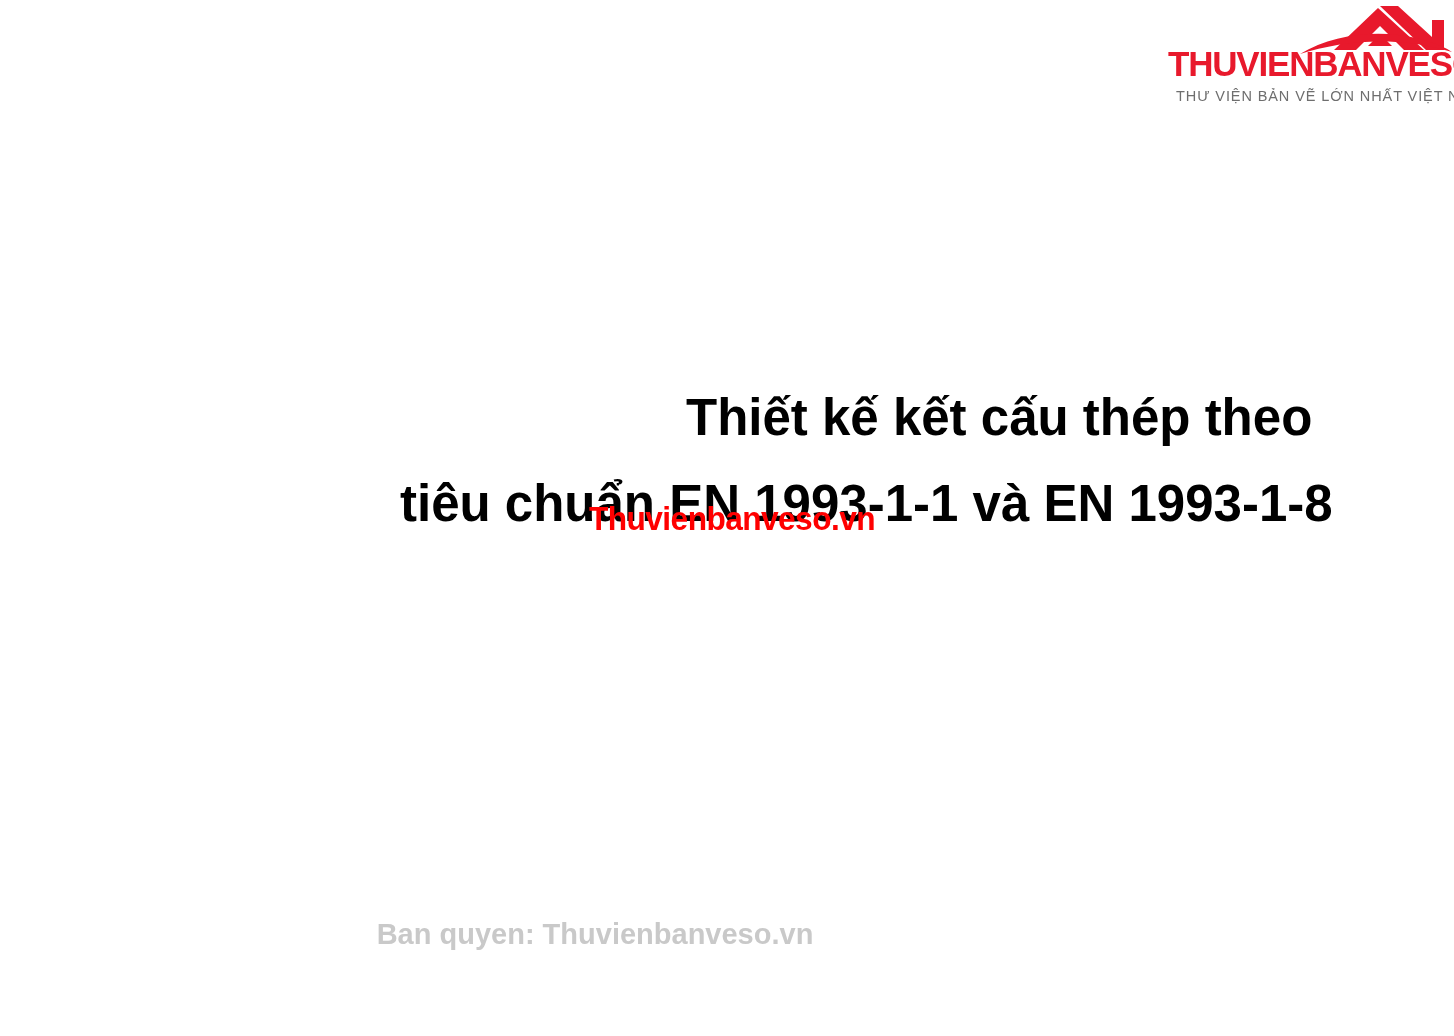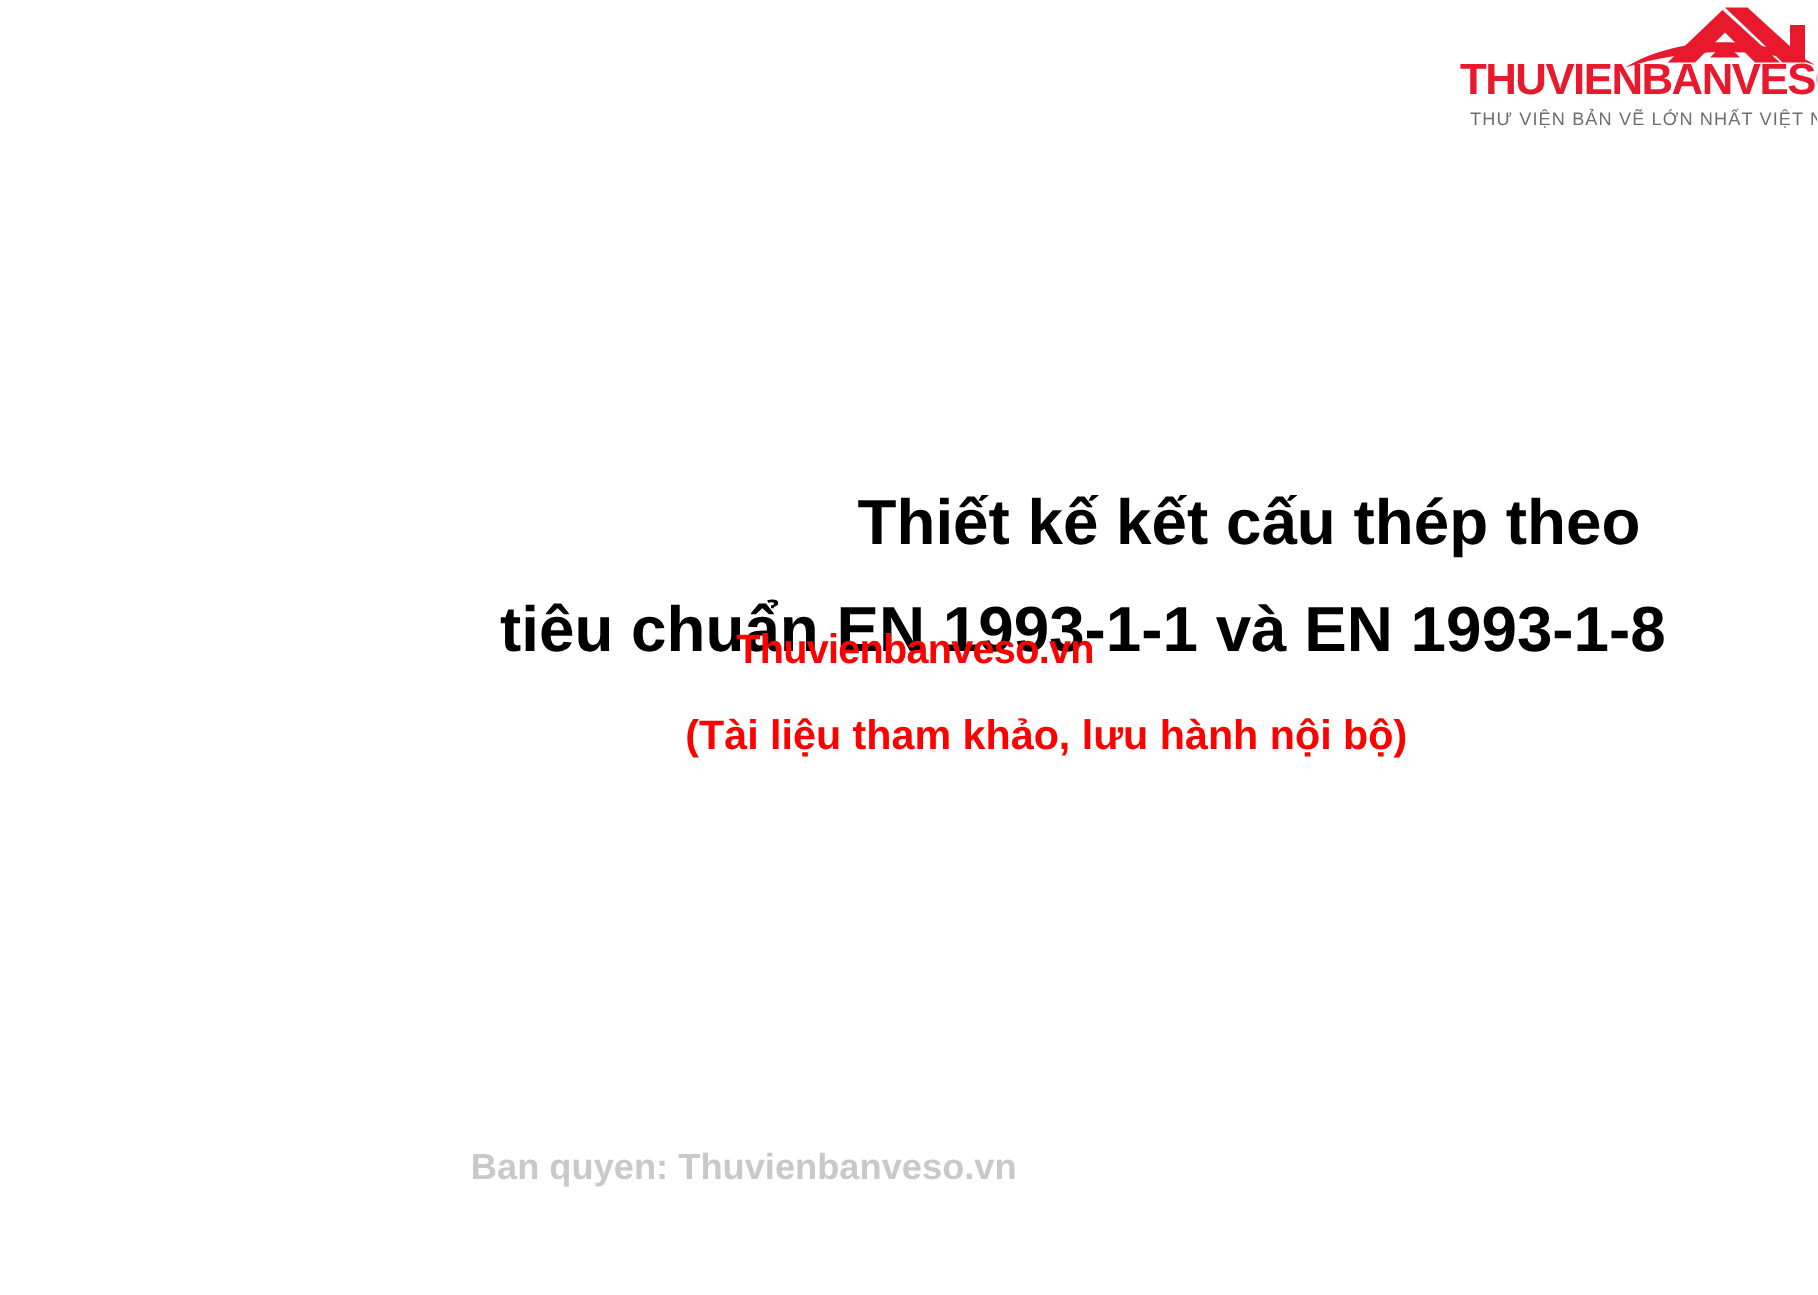--- a/index.html
+++ b/index.html
@@ -171,17 +171,16 @@
     <div class="logo-tagline">THƯ VIỆN BẢN VẼ LỚN NHẤT VIỆT NAM</div>
   </div>
 
   <div class="title-block">
     <div class="title-line title-line-1">Thiết kế kết cấu thép theo</div>
     <div class="title-line title-line-2">tiêu chuẩn EN 1993-1-1 và EN 1993-1-8</div>
   </div>
 
   <div class="watermark">Thuvienbanveso.vn</div>
 
-  <div class="subtitle">(Tài liệu tham khảo, lưu hành nội bộ)</div>
 
   <div class="footer">Ban quyen: Thuvienbanveso.vn</div>
 
 </div>
 
 </body></html>

